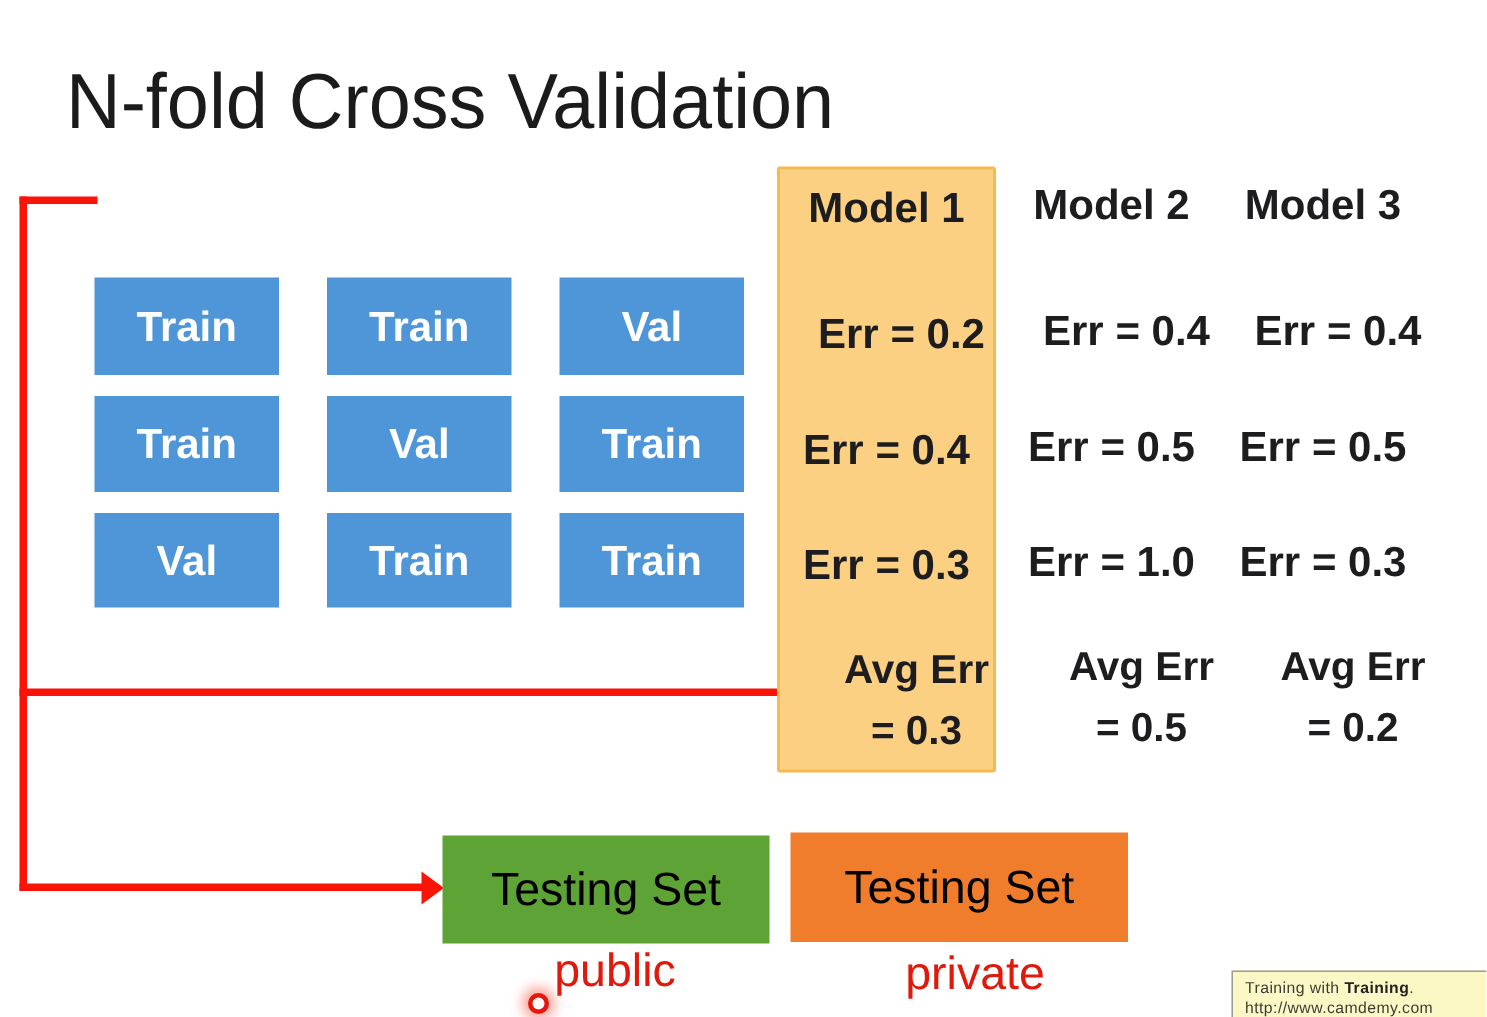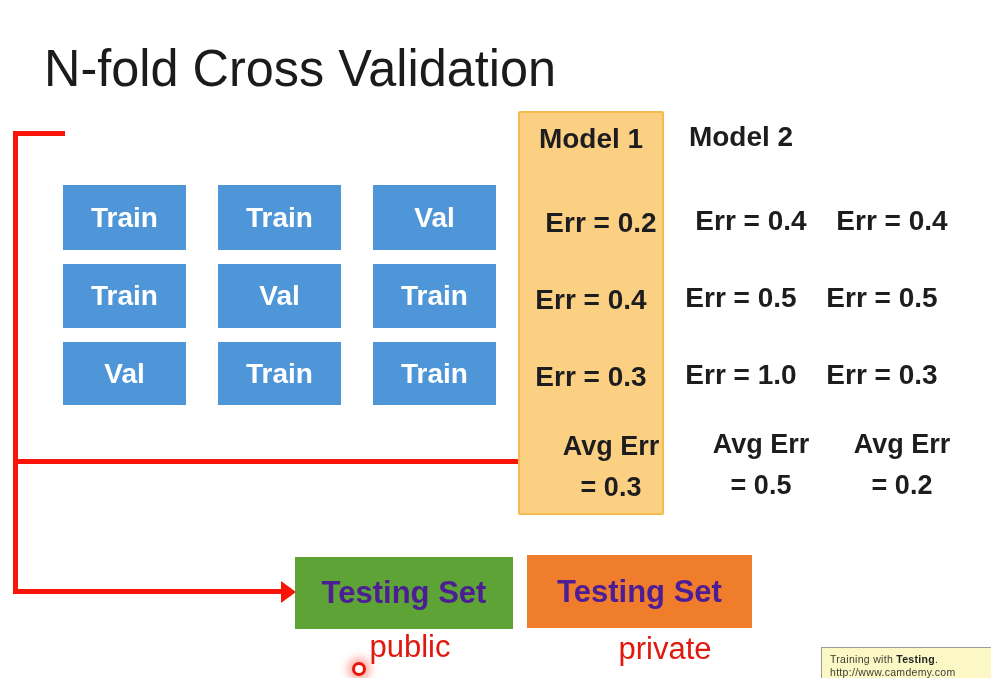--- a/index.html
+++ b/index.html
@@ -42,27 +42,27 @@
   .m0{left:518px;background:var(--highlight_fill);border:2px solid var(--highlight_border);border-radius:2px;}
   .m1{left:668px;} .m2{left:809px;}
   .model-col > div{position:absolute;left:0;width:100%;text-align:center;
     color:var(--model_text);font-weight:600;}
   .model-name{top:10px;font-size:28px;}
   .err0{top:94px;font-size:28px;padding-left:10px;}
   .err1{top:171px;font-size:28px;}
   .err2{top:248px;font-size:28px;}
   .avg{top:313px;font-size:27px;line-height:41px;padding-left:20px;}
   
-  .test-box{color:#4c1d95;font-size:31px;font-weight:bold;
+  .test-box{color:#000000;font-size:31px;font-weight:normal;
     display:flex;align-items:center;justify-content:center;}
   .test-public{left:295px;top:557px;width:218px;height:72px;background:var(--green_box);}
   .test-private{left:527px;top:555px;width:225px;height:73px;background:var(--orange_box);}
   .caption{font-size:31px;color:var(--label_red);text-align:center;width:140px;}
   .cap-public{left:340px;top:629px;}
-  .cap-private{left:595px;top:631px;}
+  .cap-private{left:580px;top:631px;}
   
   .cursor-dot{
     left:352px;top:662px;width:8px;height:8px;background:#fff;
     border:3px solid #e8150c;border-radius:50%;
     box-shadow:0 0 8px 4px rgba(250,80,60,.5);
   }
   
   .watermark{
     left:821px;top:647px;width:190px;height:44px;box-sizing:border-box;
     background:var(--watermark_bg);border:1px solid var(--watermark_border);
@@ -111,20 +111,21 @@
     <div class="err0">Err = 0.4</div>
     <div class="err1">Err = 0.5</div>
     <div class="err2">Err = 1.0</div>
     <div class="avg">
       <span>Avg Err</span><br>
       <span>= 0.5</span>
     </div>
   </div>
 
   <div class="abs model-col m2">
+    <div class="model-name">Model 3</div>
     <div class="err0">Err = 0.4</div>
     <div class="err1">Err = 0.5</div>
     <div class="err2">Err = 0.3</div>
     <div class="avg">
       <span>Avg Err</span><br>
       <span>= 0.2</span>
     </div>
   </div>
 
   <div class="abs test-box test-public">
@@ -132,17 +133,17 @@
   </div>
   <div class="abs test-box test-private">
     <span>Testing Set</span>
   </div>
   <div class="abs caption cap-public">public</div>
   <div class="abs caption cap-private">private</div>
 
   <div class="abs cursor-dot"></div>
 
   <div class="abs watermark">
-    <span>Training with </span><b>Testing</b><span>.</span><br>
+    <span>Training with </span><b>Training</b><span>.</span><br>
     <span>http://www.camdemy.com</span>
   </div>
 
 </div>
 
 </body></html>

